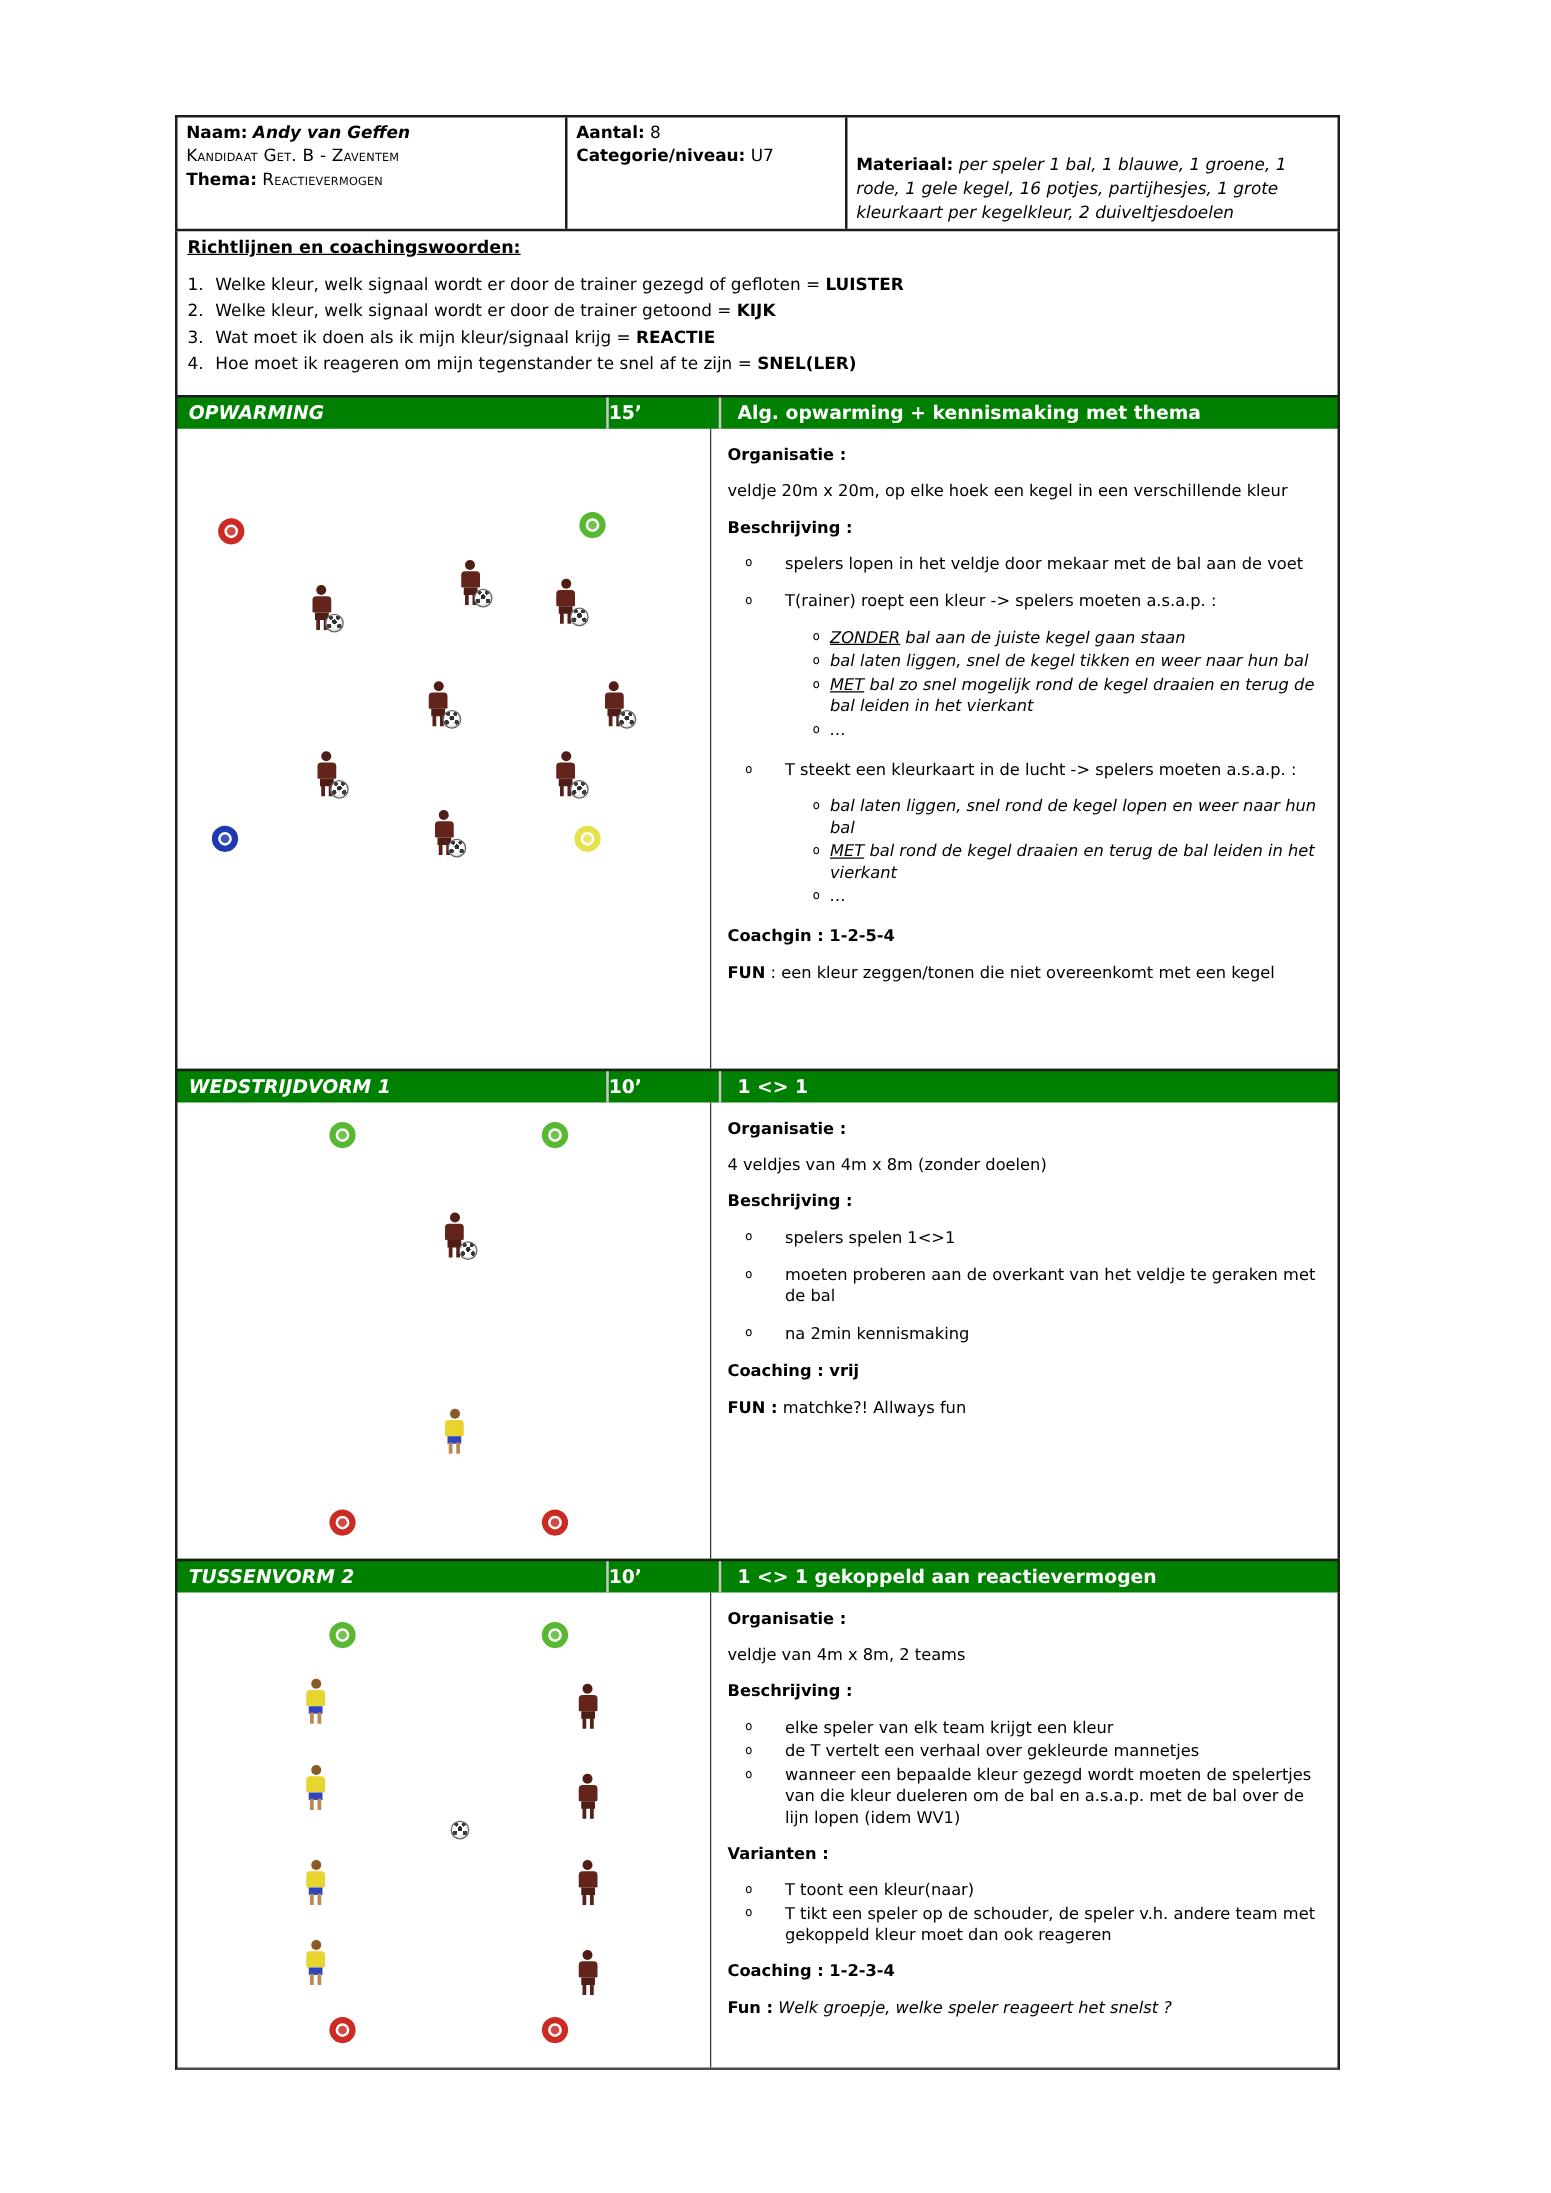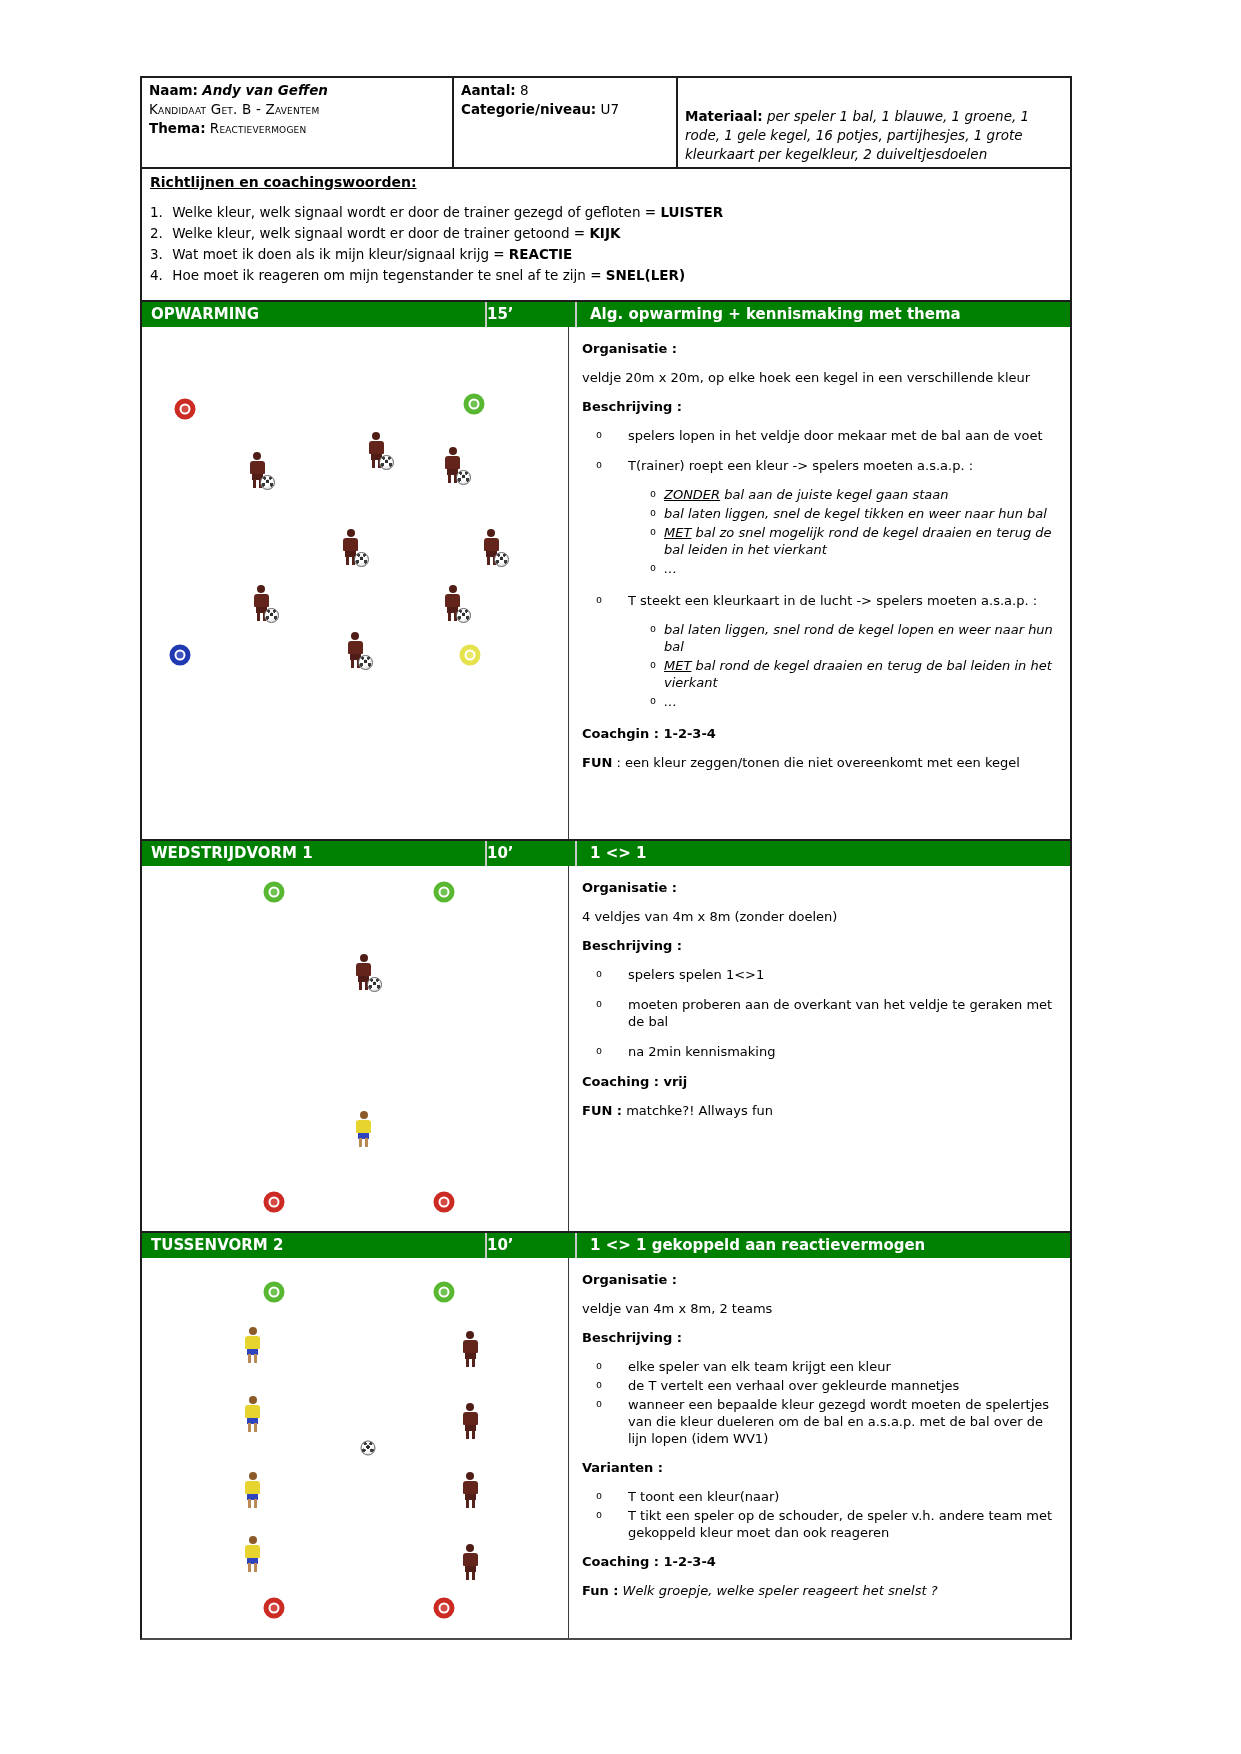--- a/index.html
+++ b/index.html
@@ -1,21 +1,21 @@
 <!DOCTYPE html>
 <html><head>
 <meta charset="utf-8">
 <style>
   html,body{margin:0;padding:0;}
   body{
     width:1241px;height:1754px;position:relative;background:#ffffff;
     font-family:"DejaVu Sans","Liberation Sans",sans-serif;color:#000;
     overflow:hidden;
   }
-  .doc{position:absolute;left:96px;top:76px;width:932px;padding-left:44px;}
+  .doc{position:absolute;left:96px;top:92px;width:932px;padding-left:44px;}
 
   
   .hdr{display:flex;border:2px solid #1d1d1d;box-sizing:border-box;font-size:13.5px;line-height:19px;}
   .hdr-cell{padding:3px 7px;box-sizing:border-box;}
   .hdr-c1{width:312px;border-right:2px solid #1d1d1d;}
   .hdr-c2{width:224px;border-right:2px solid #1d1d1d;}
   .hdr-c3{flex:1;margin-top:26px;}
   .sc{font-variant:small-caps;letter-spacing:.2px;}
   .it{font-style:italic;}
   b{font-weight:bold;}
@@ -24,21 +24,21 @@
   .richt{border-left:2px solid #1d1d1d;border-right:2px solid #1d1d1d;border-bottom:0;
          box-sizing:border-box;padding:5px 8px 14px 8px;font-size:13.5px;}
   .richt-title{font-weight:bold;text-decoration:underline;font-size:14px;margin-bottom:12px;}
   .r-item{line-height:21px;}
   .r-num{display:inline-block;min-width:18px;}
 
   
   .bar{display:flex;align-items:stretch;height:27px;background:var(--c-bar,#008000);
        border-top:2px solid #1d1d1d;border-left:2px solid #1d1d1d;border-right:2px solid #1d1d1d;
        box-sizing:border-box;color:#fff;font-weight:bold;font-size:15px;}
-  .bar-name{width:334px;padding-left:9px;line-height:24px;}
+  .bar-name{width:334px;padding-left:9px;line-height:24px;font-style:italic;}
   .bar-time{width:92px;text-align:left;line-height:24px;border-left:2px solid #c9c9c9;border-right:2px solid #c9c9c9;box-sizing:border-box;}
   .bar-title{flex:1;padding-left:13px;line-height:24px;white-space:nowrap;overflow:hidden;}
 
   
   .sec-body{display:flex;border-left:2px solid #1d1d1d;border-right:2px solid #1d1d1d;box-sizing:border-box;}
   .sec:last-child .sec-body{border-bottom:2px solid #4a4a4a;}
   .diagram{width:426px;position:relative;flex-shrink:0;}
   .content{flex:1;border-left:1px solid #3a3a3a;padding:13px 16px 0 13px;font-size:13px;line-height:17px;}
 
   .blk{margin-bottom:12px;}
@@ -243,21 +243,21 @@
                     <span class="mk">o</span>
                     <div class="ltx2"><u>MET</u> bal rond de kegel draaien en terug de bal leiden in het vierkant</div>
                   </div>
                   <div class="li2">
                     <span class="mk">o</span>
                     <div class="ltx2">…</div>
                   </div>
                 </div></div>
             </div>
           </div>
-          <div class="blk bh">Coachgin : 1-2-3-4</div>
+          <div class="blk bh">Coachgin : 1-2-5-4</div>
           <div class="blk"><b>FUN</b><span> : een kleur zeggen/tonen die niet overeenkomt met een kegel</span></div>
         </div>
     </div>
   </div>
 
   <div class="sec">
     <div class="bar">
       <div class="bar-name">WEDSTRIJDVORM 1</div>
       <div class="bar-time">10’</div>
       <div class="bar-title">1 &lt;&gt; 1</div>

